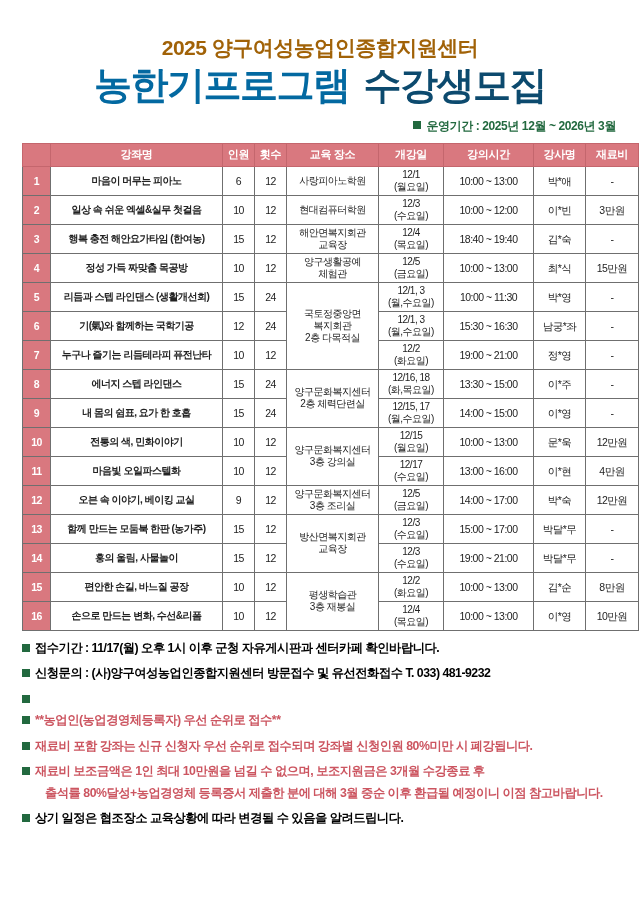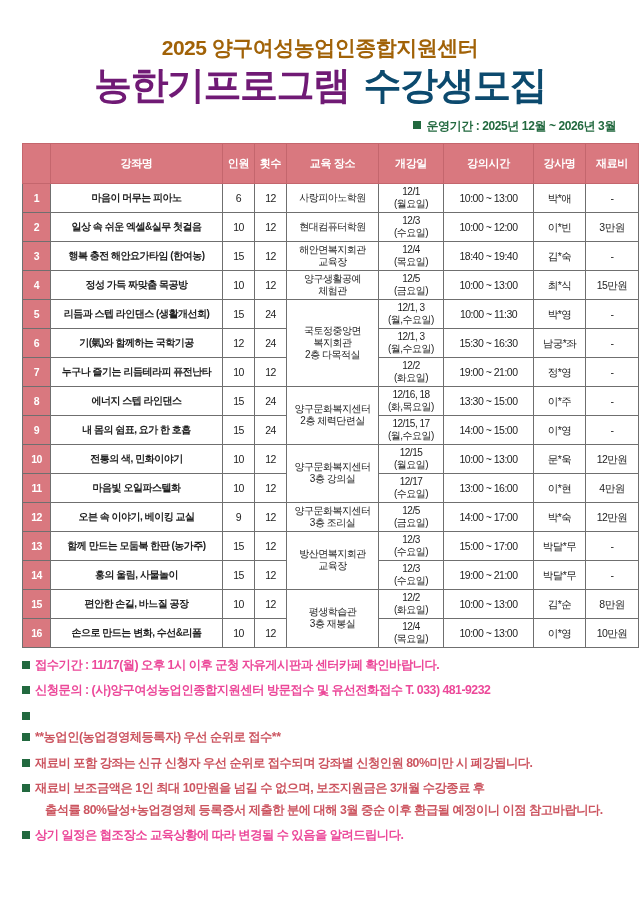--- a/index.html
+++ b/index.html
@@ -28,21 +28,21 @@
     white-space: nowrap;
   }
   .main-title {
     margin-top: 5px;
     font-size: 38px;
     font-weight: 700;
     letter-spacing: -1.5px;
     line-height: 1.15;
     white-space: nowrap;
   }
-  .title-green { color: #701a75; }
+  .title-green { color: #0369a1; }
   .title-pink  { color: #0c4a6e; margin-left: 14px; }
 
   .period-row {
     margin-top: 10px;
     padding-right: 24px;
     text-align: right;
     font-size: 12px;
     font-weight: 700;
     color: #22693f;
     letter-spacing: -0.4px;
@@ -71,21 +71,21 @@
     vertical-align: middle;
     padding: 1px 1px;
     line-height: 1.18;
     letter-spacing: -0.5px;
   }
   table.schedule thead th {
     background: #d9787f;
     color: #ffffff;
     font-weight: 700;
     font-size: 11px;
-    height: 40px;
+    height: 23px;
     border-color: #c4666d;
     letter-spacing: -0.3px;
   }
   th.idx-head { background: #d9787f; border-color: #c4666d; }
   td.idx {
     background: #d9787f;
     color: #ffffff;
     font-weight: 700;
     font-size: 10.5px;
     border-color: #c4666d;
@@ -106,21 +106,21 @@
   .date-main { display: block; }
   .date-sub  { display: block; }
 
   
   .notes { padding: 9px 22px 0 22px; }
   .note {
     display: flex;
     align-items: flex-start;
     font-size: 12.3px;
     font-weight: 700;
-    color: #ec4899;
+    color: #000000;
     letter-spacing: -0.5px;
     line-height: 1.35;
     margin-bottom: 9px;
     white-space: nowrap;
   }
   .note .sq { margin-top: 4px; flex: 0 0 auto; }
   .note-text { display: block; }
   .note.red { color: #cc5560; }
   .note.red .sq { background: #22693f; }
   .note .sub-line {

